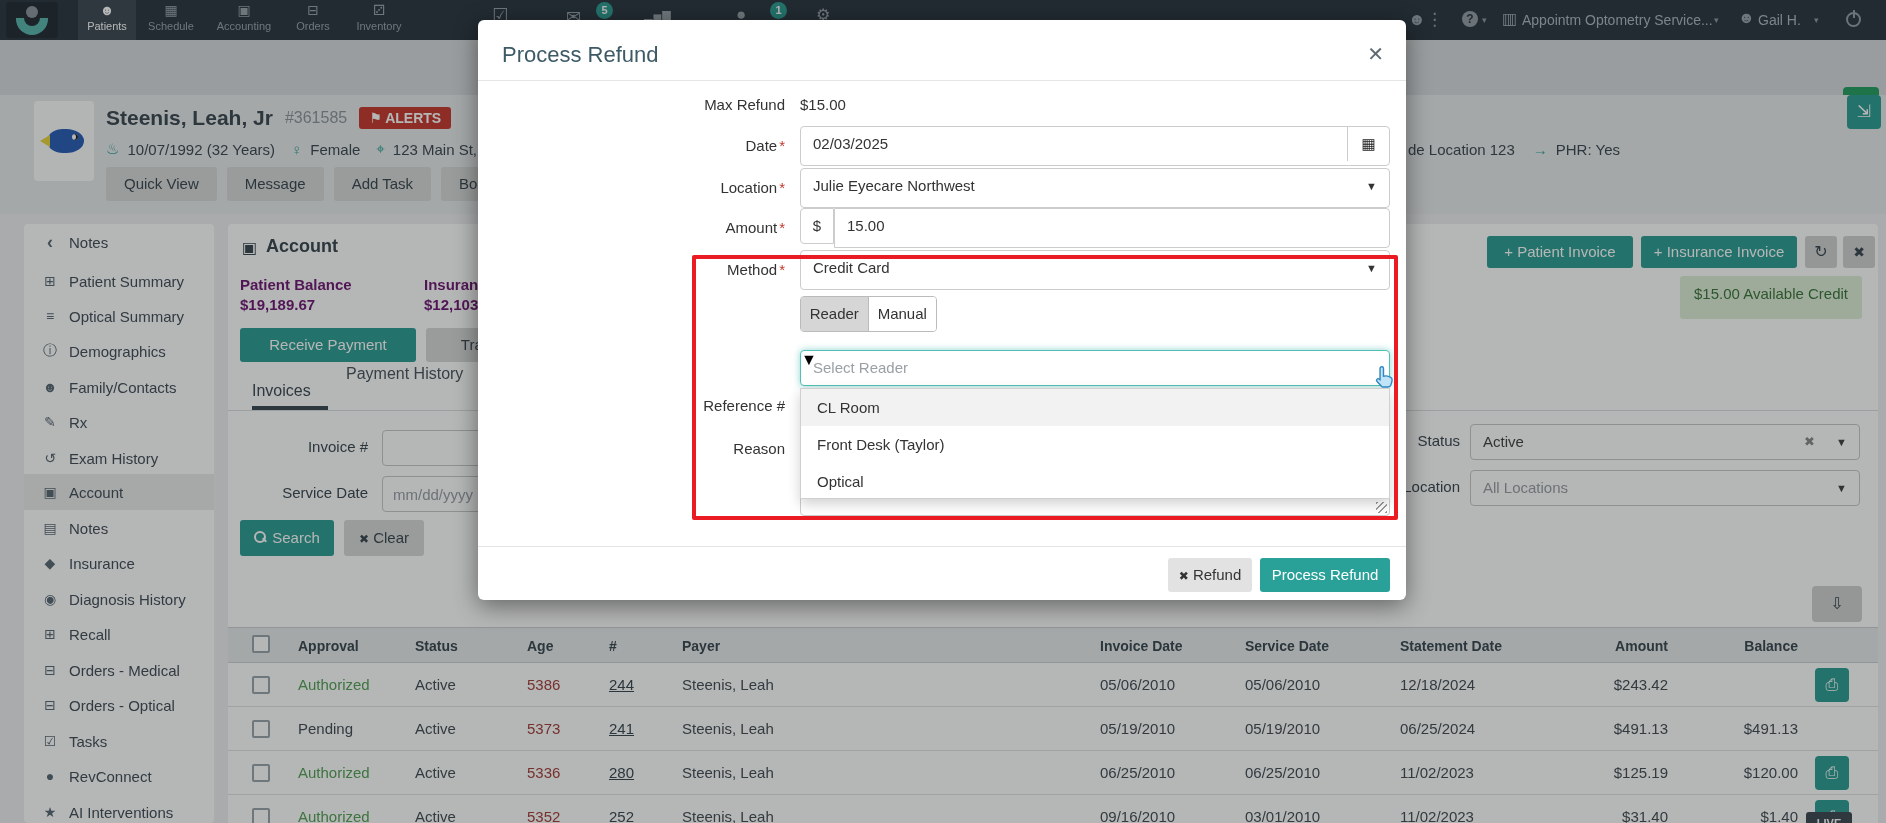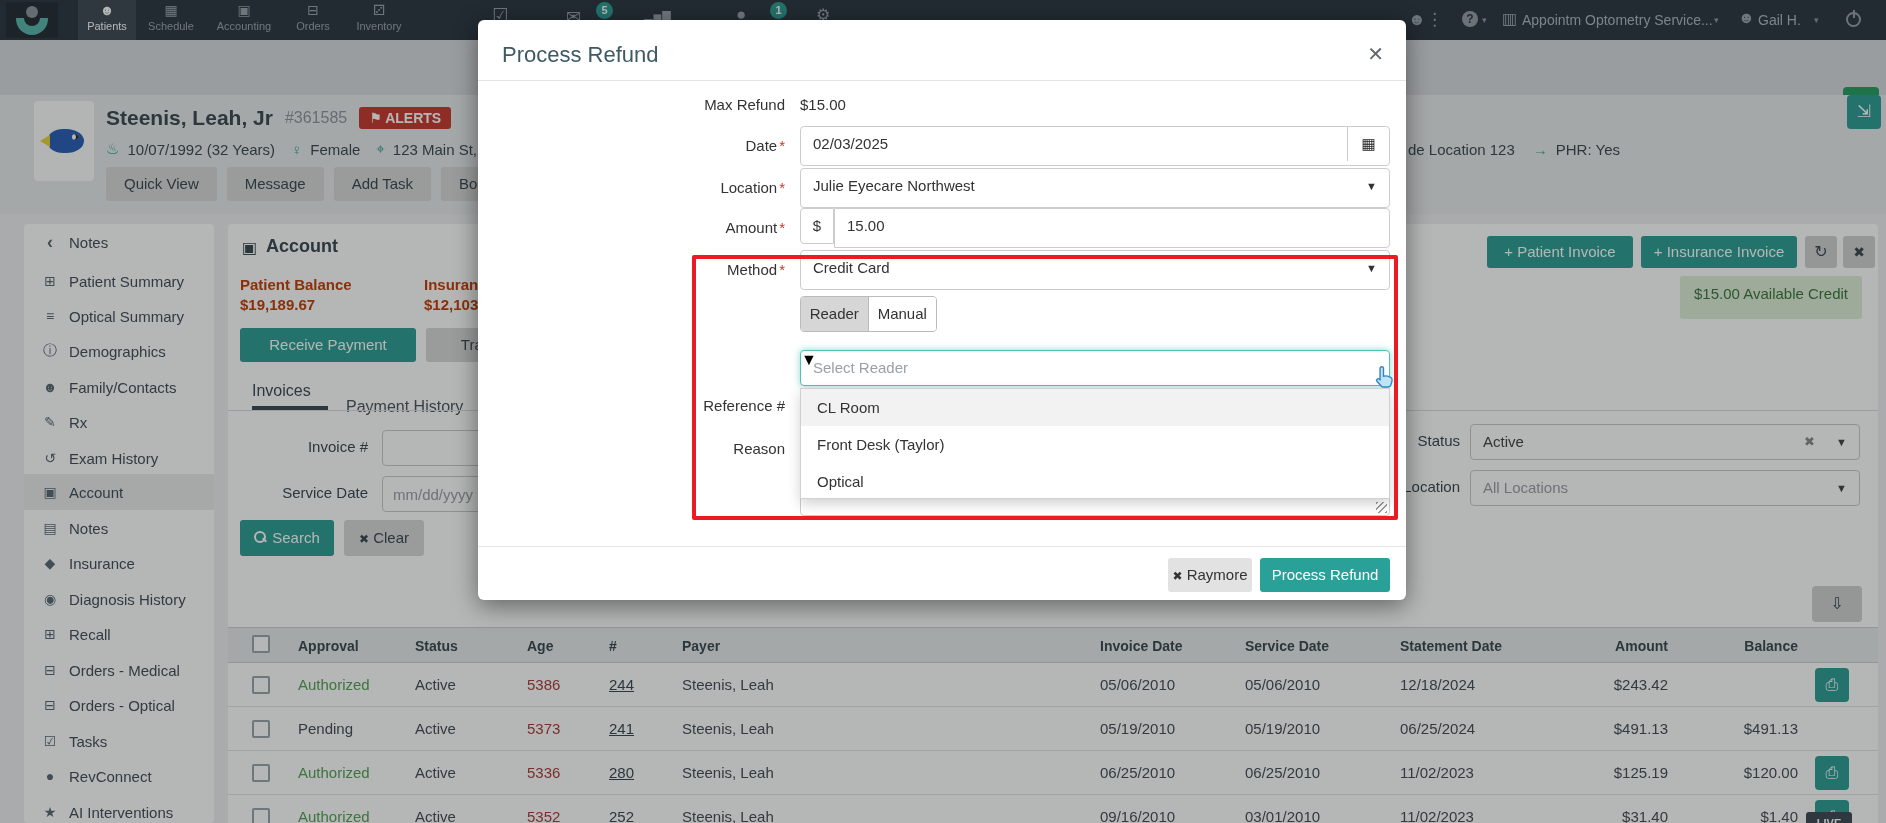--- a/index.html
+++ b/index.html
@@ -53,21 +53,21 @@
   
   .sidebar { left:24px; top:224px; width:190px; height:599px; background:#fff; border-radius:4px; z-index:2; }
   .sb-item { position:absolute; left:0; width:100%; height:36px; display:flex; align-items:center; padding-left:14px; cursor:pointer; }
   .sb-item.active { background:#ebebeb; }
   .sb-ico { width:24px; font-style:normal; font-size:14px; color:#5a6a74; text-align:center; margin-right:7px; flex:0 0 24px; }
   .sb-label { font-size:15px; color:#44505a; white-space:nowrap; }
 
   
   .maincard { left:228px; top:224px; width:1650px; height:599px; background:#fff; border-radius:4px; z-index:1; }
   .sect-title { font-size:18px; font-weight:bold; color:#3b4a52; }
-  .bal-label { font-size:15px; font-weight:bold; color:#c2410c; white-space:nowrap;text-align:center; }
+  .bal-label { font-size:15px; font-weight:bold; color:#701a75; white-space:nowrap;text-align:center; }
   .teal-btn { background:#2f9e94; border-radius:3px; color:#fff; font-size:15px; text-align:center; cursor:pointer; }
   .gray-btn { background:#d9d9d9; border-radius:3px; color:#3b4a52; font-size:15px; text-align:center; cursor:pointer; }
   .acct-tab { font-size:16px; color:#4a565e; cursor:pointer; }
   .acct-tab.active { color:#3d4b54; }
   .hline { background:#dcdfe1; height:1px; }
   .flabel { font-size:15px; color:#3b4a52; text-align:right; }
   .finput { background:#fff; border:1px solid #c9c9c9; border-radius:4px; font-size:15px; color:#444; padding:0 10px; font-family:inherit; }
   .finput::placeholder { color:#9aa0a6; }
   .dd { background:#fff; border:1px solid #c9c9c9; border-radius:4px; font-size:15px; color:#444; }
   .dd .dd-txt { position:absolute; left:12px; top:0; line-height:34px; white-space:nowrap; }
@@ -295,21 +295,21 @@
 
   <span class="abs bal-label" style="left:240px;top:276px;z-index:1;">Patient Balance</span>
   <span class="abs bal-label" style="left:240px;top:296px;z-index:1;">$19,189.67</span>
   <span class="abs bal-label" style="left:424px;top:276px;z-index:1;">Insurance</span>
   <span class="abs bal-label" style="left:424px;top:296px;z-index:1;">$12,103.94</span>
 
   <div class="abs teal-btn" style="left:240px;top:328px;width:176px;height:34px;line-height:34px;z-index:1;">Receive Payment</div>
   <div class="abs gray-btn" style="left:426px;top:328px;width:140px;height:34px;line-height:34px;z-index:1;">Transfer C</div>
 
   <span class="abs acct-tab active" style="left:252px;top:382px;z-index:1;">Invoices</span>
-  <span class="abs acct-tab" style="left:346px;top:398px;z-index:1;">Payment History</span>
+  <span class="abs acct-tab" style="left:346px;top:365px;z-index:1;">Payment History</span>
   <div class="abs hline" style="left:228px;top:410px;width:1650px;z-index:1;"></div>
   <div class="abs" style="left:252px;top:406px;width:76px;height:4px;background:#3d4b54;z-index:1;"></div>
 
   <div class="abs teal-btn" style="left:1487px;top:236px;width:146px;height:32px;line-height:32px;z-index:1;">+ Patient Invoice</div>
   <div class="abs teal-btn" style="left:1641px;top:236px;width:156px;height:32px;line-height:32px;z-index:1;">+ Insurance Invoice</div>
   <div class="abs icon-btn" style="left:1805px;top:236px;width:32px;height:32px;line-height:32px;font-size:16px;z-index:1;">↻</div>
   <div class="abs icon-btn" style="left:1843px;top:236px;width:32px;height:32px;line-height:32px;font-size:14px;z-index:1;">✖</div>
   <div class="abs credit-badge" style="left:1680px;top:276px;width:182px;height:43px;z-index:1;">$15.00 Available Credit</div>
 
   <span class="abs flabel" style="left:240px;top:438px;width:128px;z-index:1;">Invoice #</span>
@@ -461,21 +461,21 @@
     <span class="mlabel" style="top:420px;">Reason</span>
     <div class="mtextarea"></div>
 
     <div class="menu">
       <div class="opt hl" style="top:0;">CL Room</div>
       <div class="opt" style="top:37px;">Front Desk (Taylor)</div>
       <div class="opt" style="top:74px;">Optical</div>
     </div>
 
     <div class="m-hline" style="top:526px;"></div>
-    <div class="m-cancel"><i class="g" style="font-size:12px;">✖</i> <span>Raymore</span></div>
+    <div class="m-cancel"><i class="g" style="font-size:12px;">✖</i> <span>Refund</span></div>
     <div class="m-submit">Process Refund</div>
   </div>
 
   <div class="abs red-box"></div>
 
   <svg class="abs cursor" viewBox="0 0 24 26">
     <path d="M9 2.5c.9 0 1.6.7 1.6 1.6v7.2l1.2-.2c.5-.1 4.1.7 5 1.1.9.4 1.8 1.3 1.8 2.4 0 1.1-.7 3.8-1.3 5.2-.5 1-1.5 1.6-2.6 1.6h-4.2c-.8 0-1.5-.3-2-.9l-4-4.4c-.5-.6-.5-1.5.1-2 .5-.5 1.4-.6 2-.1l.8.6V4.1c0-.9.7-1.6 1.6-1.6z" fill="#bfe3f7" stroke="#2f86c0" stroke-width="1.3"></path>
   </svg>
 
 </div>

